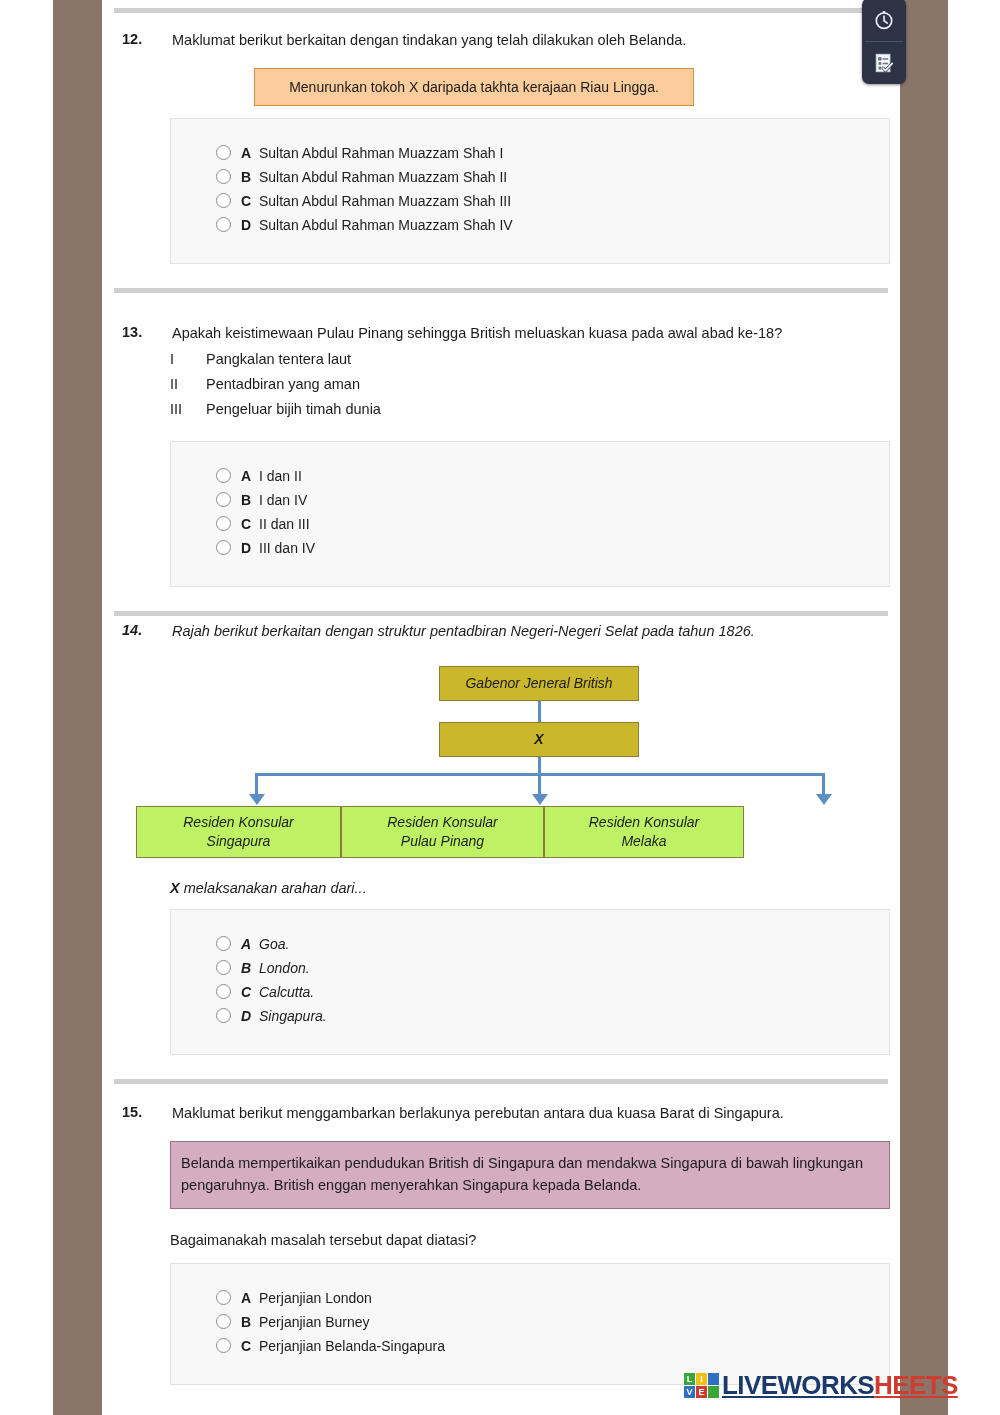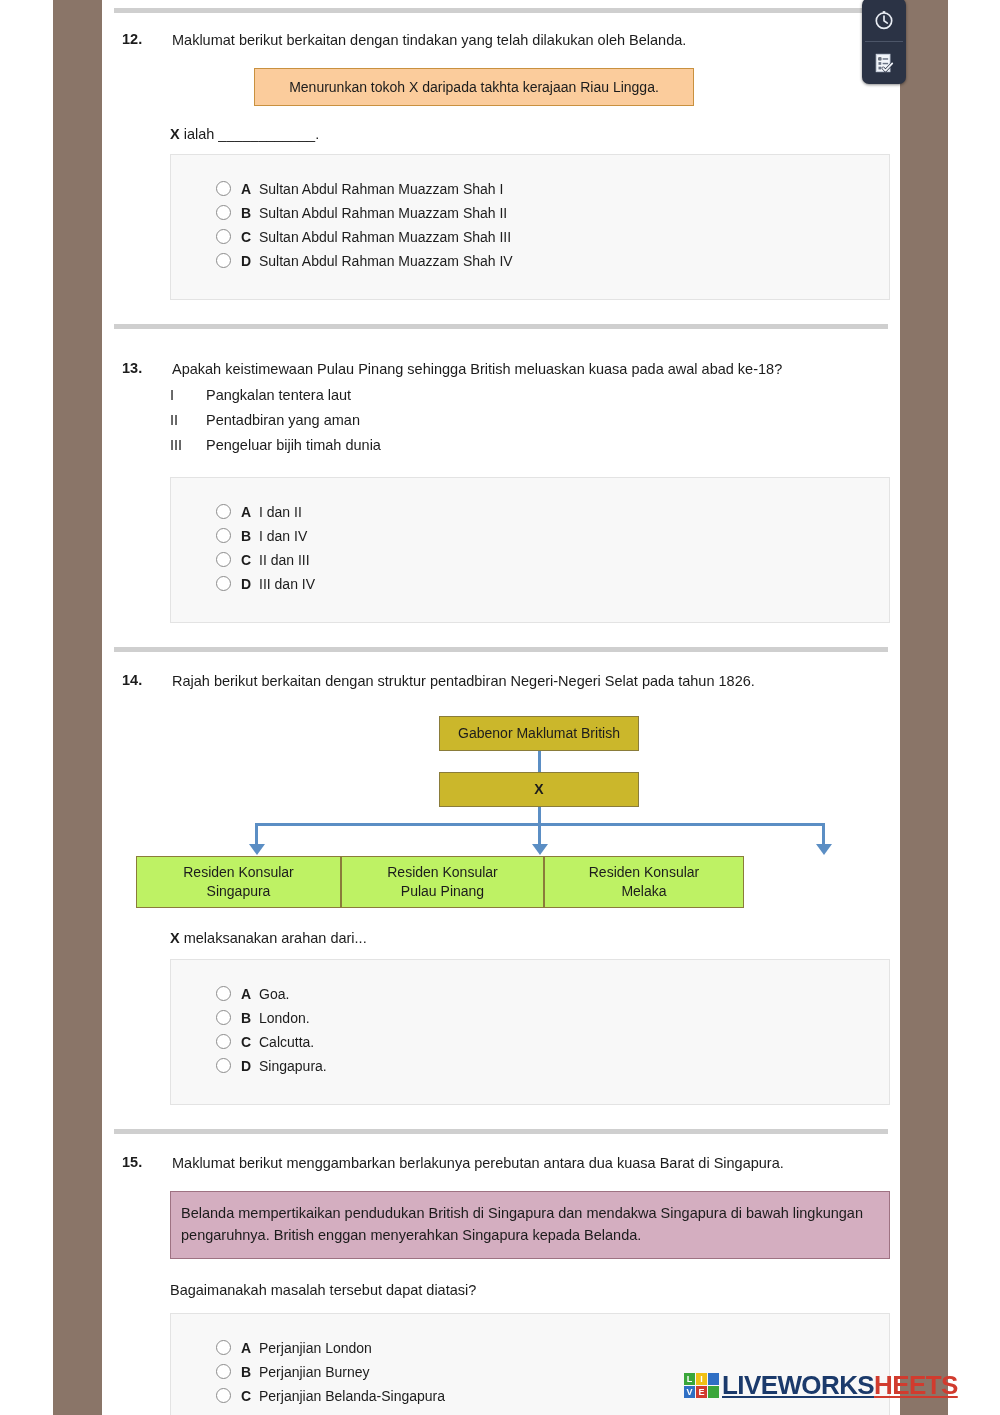--- a/index.html
+++ b/index.html
@@ -120,23 +120,20 @@
   <div class="qblock" style="padding-top:18px;">
     <div class="qrow">
       <div class="qnum">12.</div>
       <div class="qtext">Maklumat berikut berkaitan dengan tindakan yang telah dilakukan oleh Belanda.</div>
     </div>
 
     <div class="callout callout-12">
       <span>Menurunkan tokoh X daripada takhta kerajaan Riau Lingga.</span>
     </div>
 
-    <div class="lead">
-      <b>X</b><span class="blank"> ialah ____________.</span>
-    </div>
 
     <div class="answers">
       <div class="opt">
         <span class="radio"></span>
         <span class="opt-letter">A</span>
         <span class="opt-text">Sultan Abdul Rahman Muazzam Shah I</span>
       </div>
       <div class="opt">
         <span class="radio"></span>
         <span class="opt-letter">B</span>
@@ -197,29 +194,29 @@
       <div class="opt">
         <span class="radio"></span>
         <span class="opt-letter">D</span>
         <span class="opt-text">III dan IV</span>
       </div>
     </div>
   </div>
 
   <div class="hr" style="margin-top:24px;"></div>
 
-  <div class="qblock" style="padding-top:20px;">
+  <div class="qblock" style="padding-top:6px;font-style:italic;">
     <div class="qrow">
       <div class="qnum">14.</div>
       <div class="qtext">Rajah berikut berkaitan dengan struktur pentadbiran Negeri-Negeri Selat pada tahun 1826.</div>
     </div>
 
     <div class="chart">
       <div class="node node-top" style="left:325px;top:10px;width:200px;height:35px;">
-        <span>Gabenor Maklumat British</span>
+        <span>Gabenor Jeneral British</span>
       </div>
 
       <div class="conn" style="left:424px;top:45px;width:3px;height:21px;"></div>
 
       <div class="node node-x" style="left:325px;top:66px;width:200px;height:35px;">
         <span>X</span>
       </div>
 
       <div class="conn" style="left:424px;top:101px;width:3px;height:16px;"></div>
 

